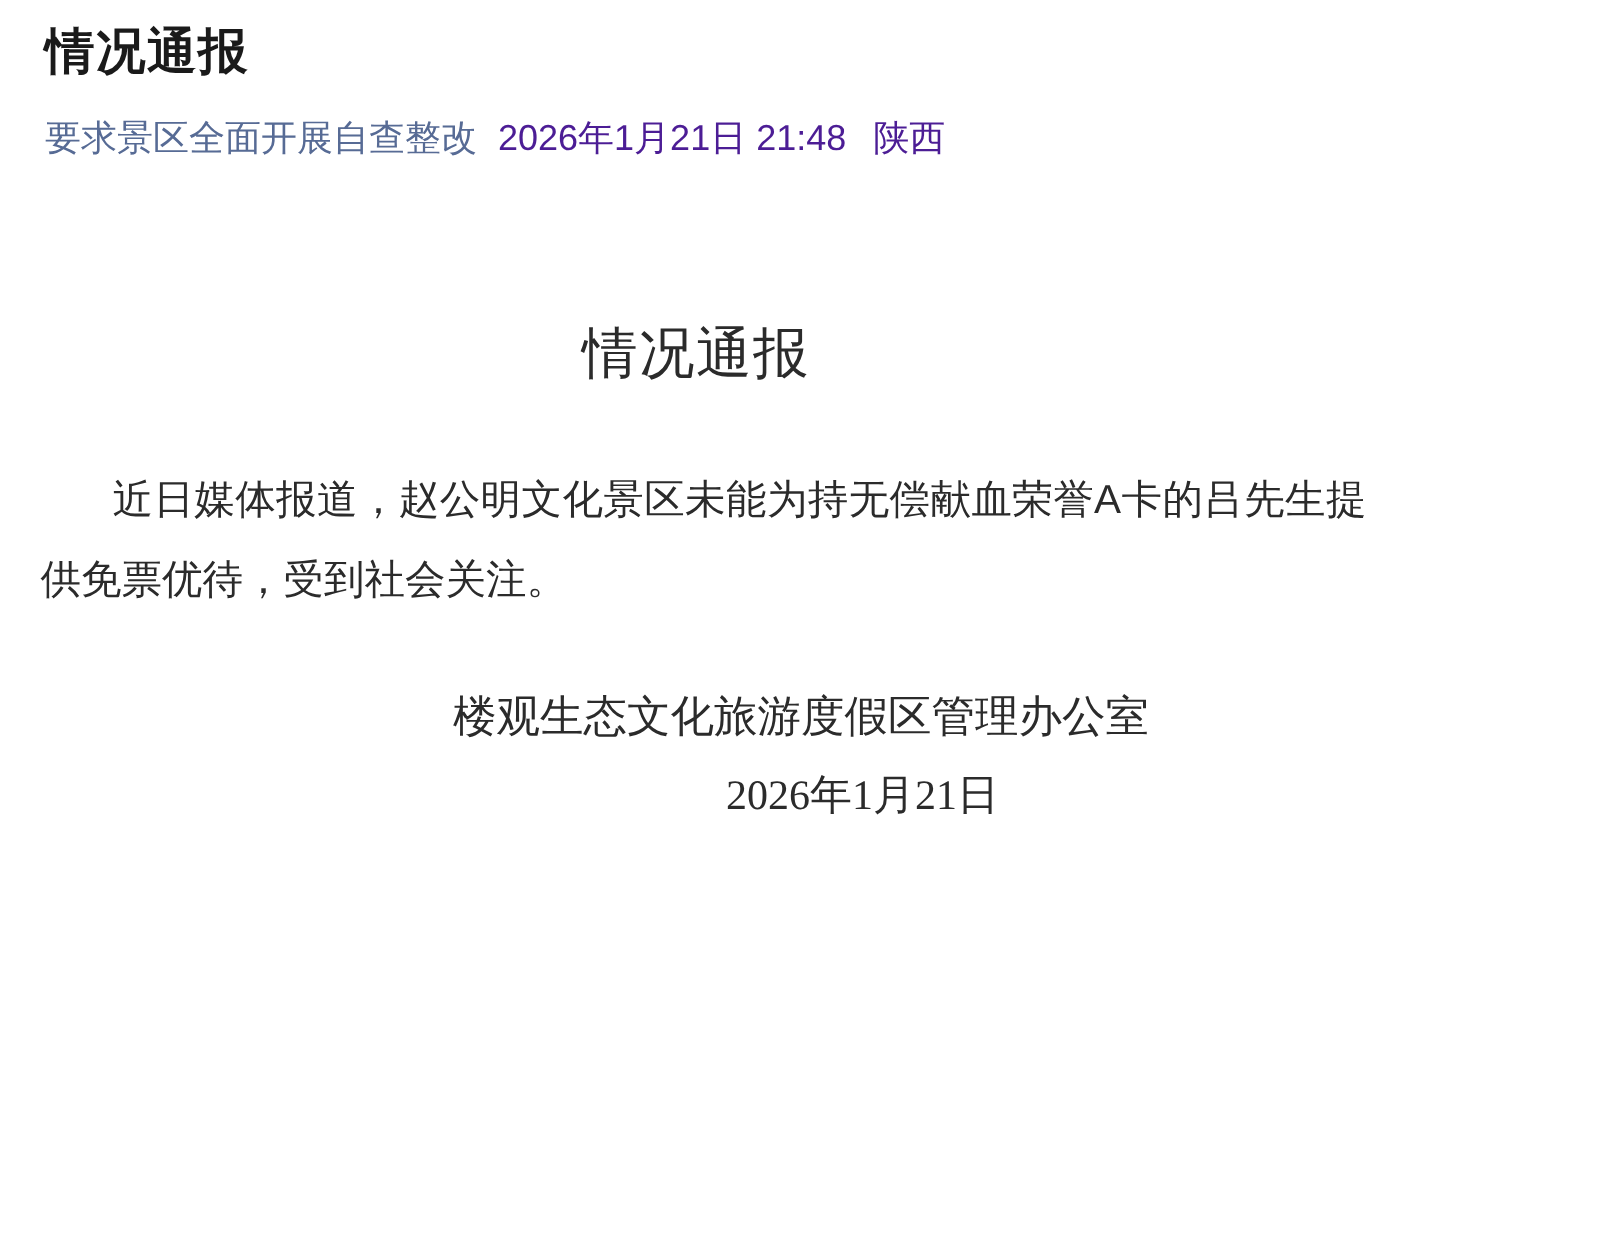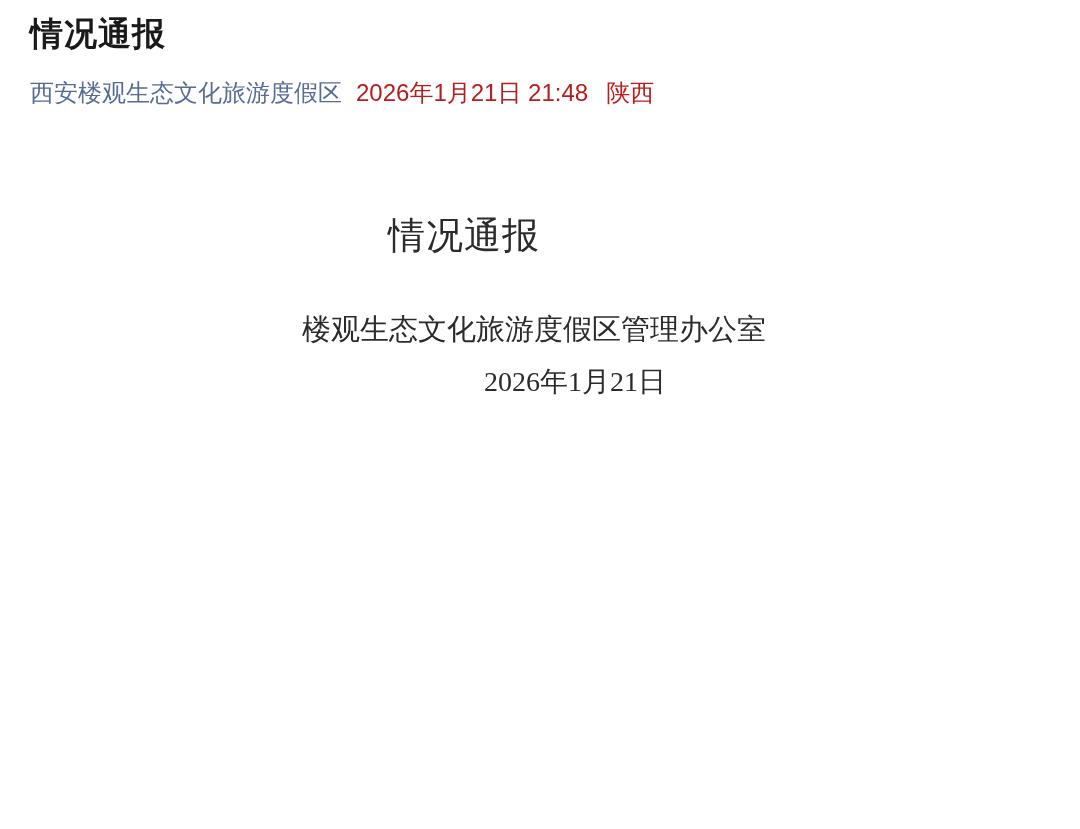--- a/index.html
+++ b/index.html
@@ -33,21 +33,21 @@
     font-size: 24px;
     white-space: nowrap;
   }
   .byline .account {
     color: #576b95;
     margin-right: 14px;
     cursor: pointer;
     text-decoration: none;
   }
   .byline .meta {
-    color: #b91c1c;
+    color: #4c1d95;
   }
   .byline .datetime {
     margin-right: 18px;
   }
   
   .notice {
     margin-top: 106px;
   }
   .notice-title {
     margin: 0;
@@ -92,28 +92,29 @@
 </style>
 </head>
 <body>
 
 <div class="page">
 
   <div class="article-header">
     <h1 class="article-title">情况通报</h1>
 
     <div class="byline">
-      <span class="account">西安楼观生态文化旅游度假区</span><span class="meta datetime">2026年1月21日 21:48</span><span class="meta region">陕西</span>
+      <span class="account">要求景区全面开展自查整改</span><span class="meta datetime">2026年1月21日 21:48</span><span class="meta region">陕西</span>
     </div>
   </div>
 
   <div class="notice">
     <h2 class="notice-title">情况通报</h2>
 
     <div class="notice-body">
+      <p>近日媒体报道，赵公明文化景区未能为持无偿献血荣誉A卡的吕先生提供免票优待，受到社会关注。</p>
 
       <div class="signature-line">楼观生态文化旅游度假区管理办公室</div>
 
       <div class="date-line">2026年1月21日</div>
     </div>
   </div>
 
 </div>
 
 </body></html>

